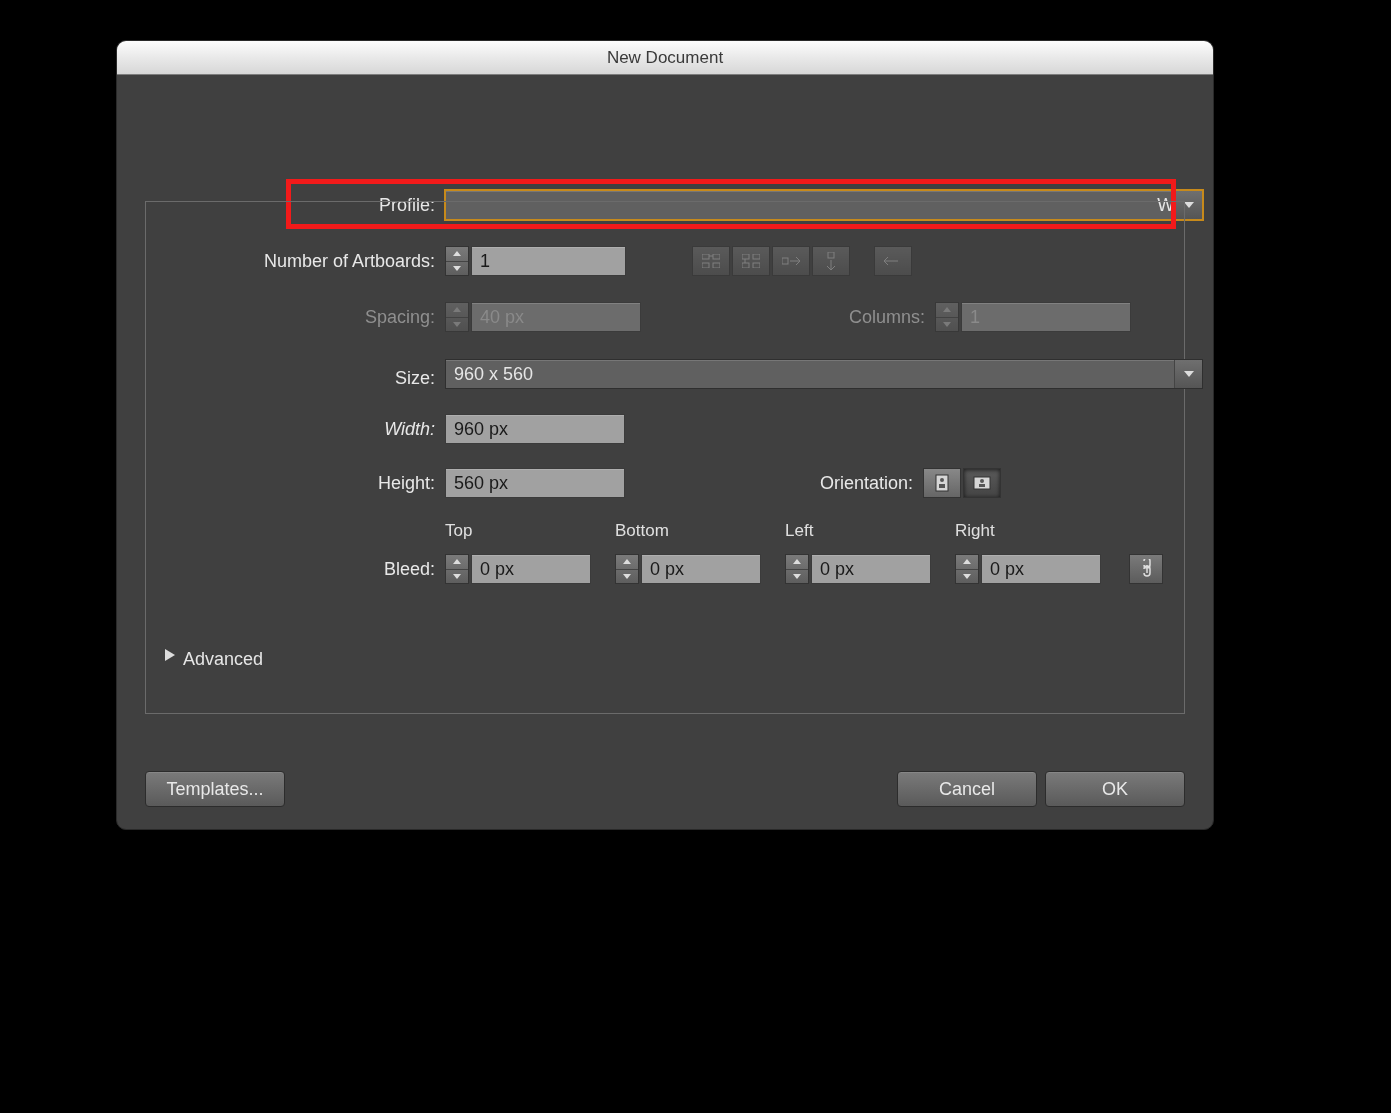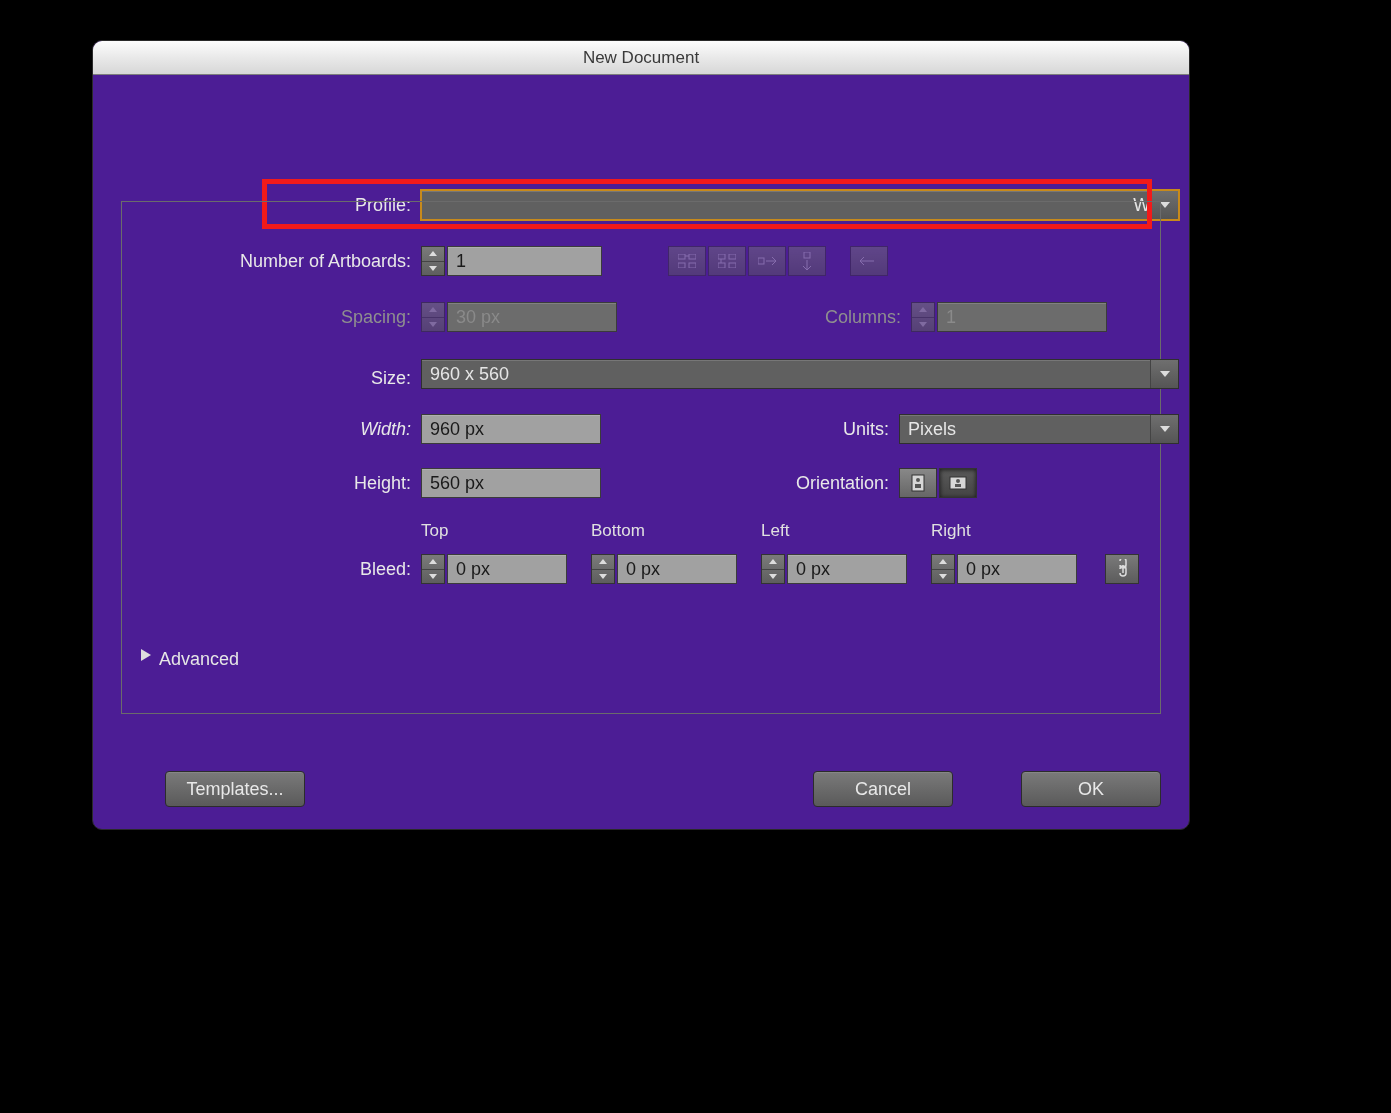--- a/index.html
+++ b/index.html
@@ -7,25 +7,25 @@
     background: #000;
     font-family: "Lucida Grande", Arial, sans-serif;
     font-size: 18px;
     color: #e8e8e8;
     width: 1391px;
     height: 1113px;
     position: relative;
   }
   .window {
     position: absolute;
-    left: 92px;
+    left: 116px;
     top: 40px;
     width: 1098px;
     height: 790px;
-    background: #4c1d95;
+    background: #404040;
     border-radius: 10px;
     box-shadow: 0 25px 60px 5px rgba(0,0,0,0.6);
     overflow: hidden;
     border: 1px solid #2a2a2a;
   }
   .titlebar {
     height: 34px;
     background: linear-gradient(#fdfdfd,#e9e9e9 50%,#d7d7d7);
     border-bottom: 1px solid #7d7d7d;
     text-align: center;
@@ -155,23 +155,22 @@
     background: linear-gradient(#7a7a7a,#5a5a5a);
     border: 1px solid #2c2c2c;
     color: #e8e8e8;
     height: 36px;
     padding: 0 11px;
     display:flex; align-items:center; justify-content:center;
     border-radius: 4px;
     font-size: 18px;
     box-shadow: 0 1px 0 rgba(255,255,255,0.1) inset;
     min-width: 140px;
-    margin-left: 44px;
-  }
-  .footer .right { display:flex; gap:24px; }
+  }
+  .footer .right { display:flex; gap:8px; }
   .redbox {
     position:absolute;
     border: 5px solid #f21a1a;
     pointer-events:none;
   }
   svg { display:block; }
 </style>
 </head>
 <body>
 
@@ -259,21 +258,21 @@
             <svg width="8" height="5">
               <path d="M4 0 L8 5 L0 5 Z" fill="#aaa"></path>
             </svg>
           </span>
         <span>
             <svg width="8" height="5">
               <path d="M0 0 L8 0 L4 5 Z" fill="#aaa"></path>
             </svg>
           </span>
       </div>
-      <div class="input" style="width:170px;">30 px</div>
+      <div class="input" style="width:170px;">40 px</div>
     </div>
     <div class="row dim" style="left:660px; top:226px;">
       <div class="lbl" style="width:148px;">Columns:</div>
       <div class="stepper">
         <span>
             <svg width="8" height="5">
               <path d="M4 0 L8 5 L0 5 Z" fill="#aaa"></path>
             </svg>
           </span>
         <span>
@@ -294,31 +293,20 @@
               <path d="M0 0 L10 0 L5 6 Z" fill="#ddd"></path>
             </svg>
         </span>
       </div>
     </div>
 
     <div class="row" style="left:222px; top:338px;">
       <div class="lbl" style="width:96px;font-style:italic;">Width:</div>
       <div class="input" style="width:180px;">960 px</div>
     </div>
-    <div class="row" style="left:700px; top:338px; right:10px;">
-      <div class="lbl" style="width:96px;">Units:</div>
-      <div class="select" style="flex:1;">
-        <span>Pixels</span>
-        <span class="caret">
-          <svg width="10" height="6">
-              <path d="M0 0 L10 0 L5 6 Z" fill="#ddd"></path>
-            </svg>
-        </span>
-      </div>
-    </div>
 
     <div class="row" style="left:222px; top:392px;">
       <div class="lbl" style="width:96px;">Height:</div>
       <div class="input" style="width:180px;">560 px</div>
     </div>
     <div class="row" style="left:640px; top:392px;">
       <div class="lbl" style="width:156px;">Orientation:</div>
       <div class="toggle">
         <svg width="16" height="20">
             <rect x="2" y="2" width="12" height="16" fill="#d6d6d6" stroke="#333"></rect>

